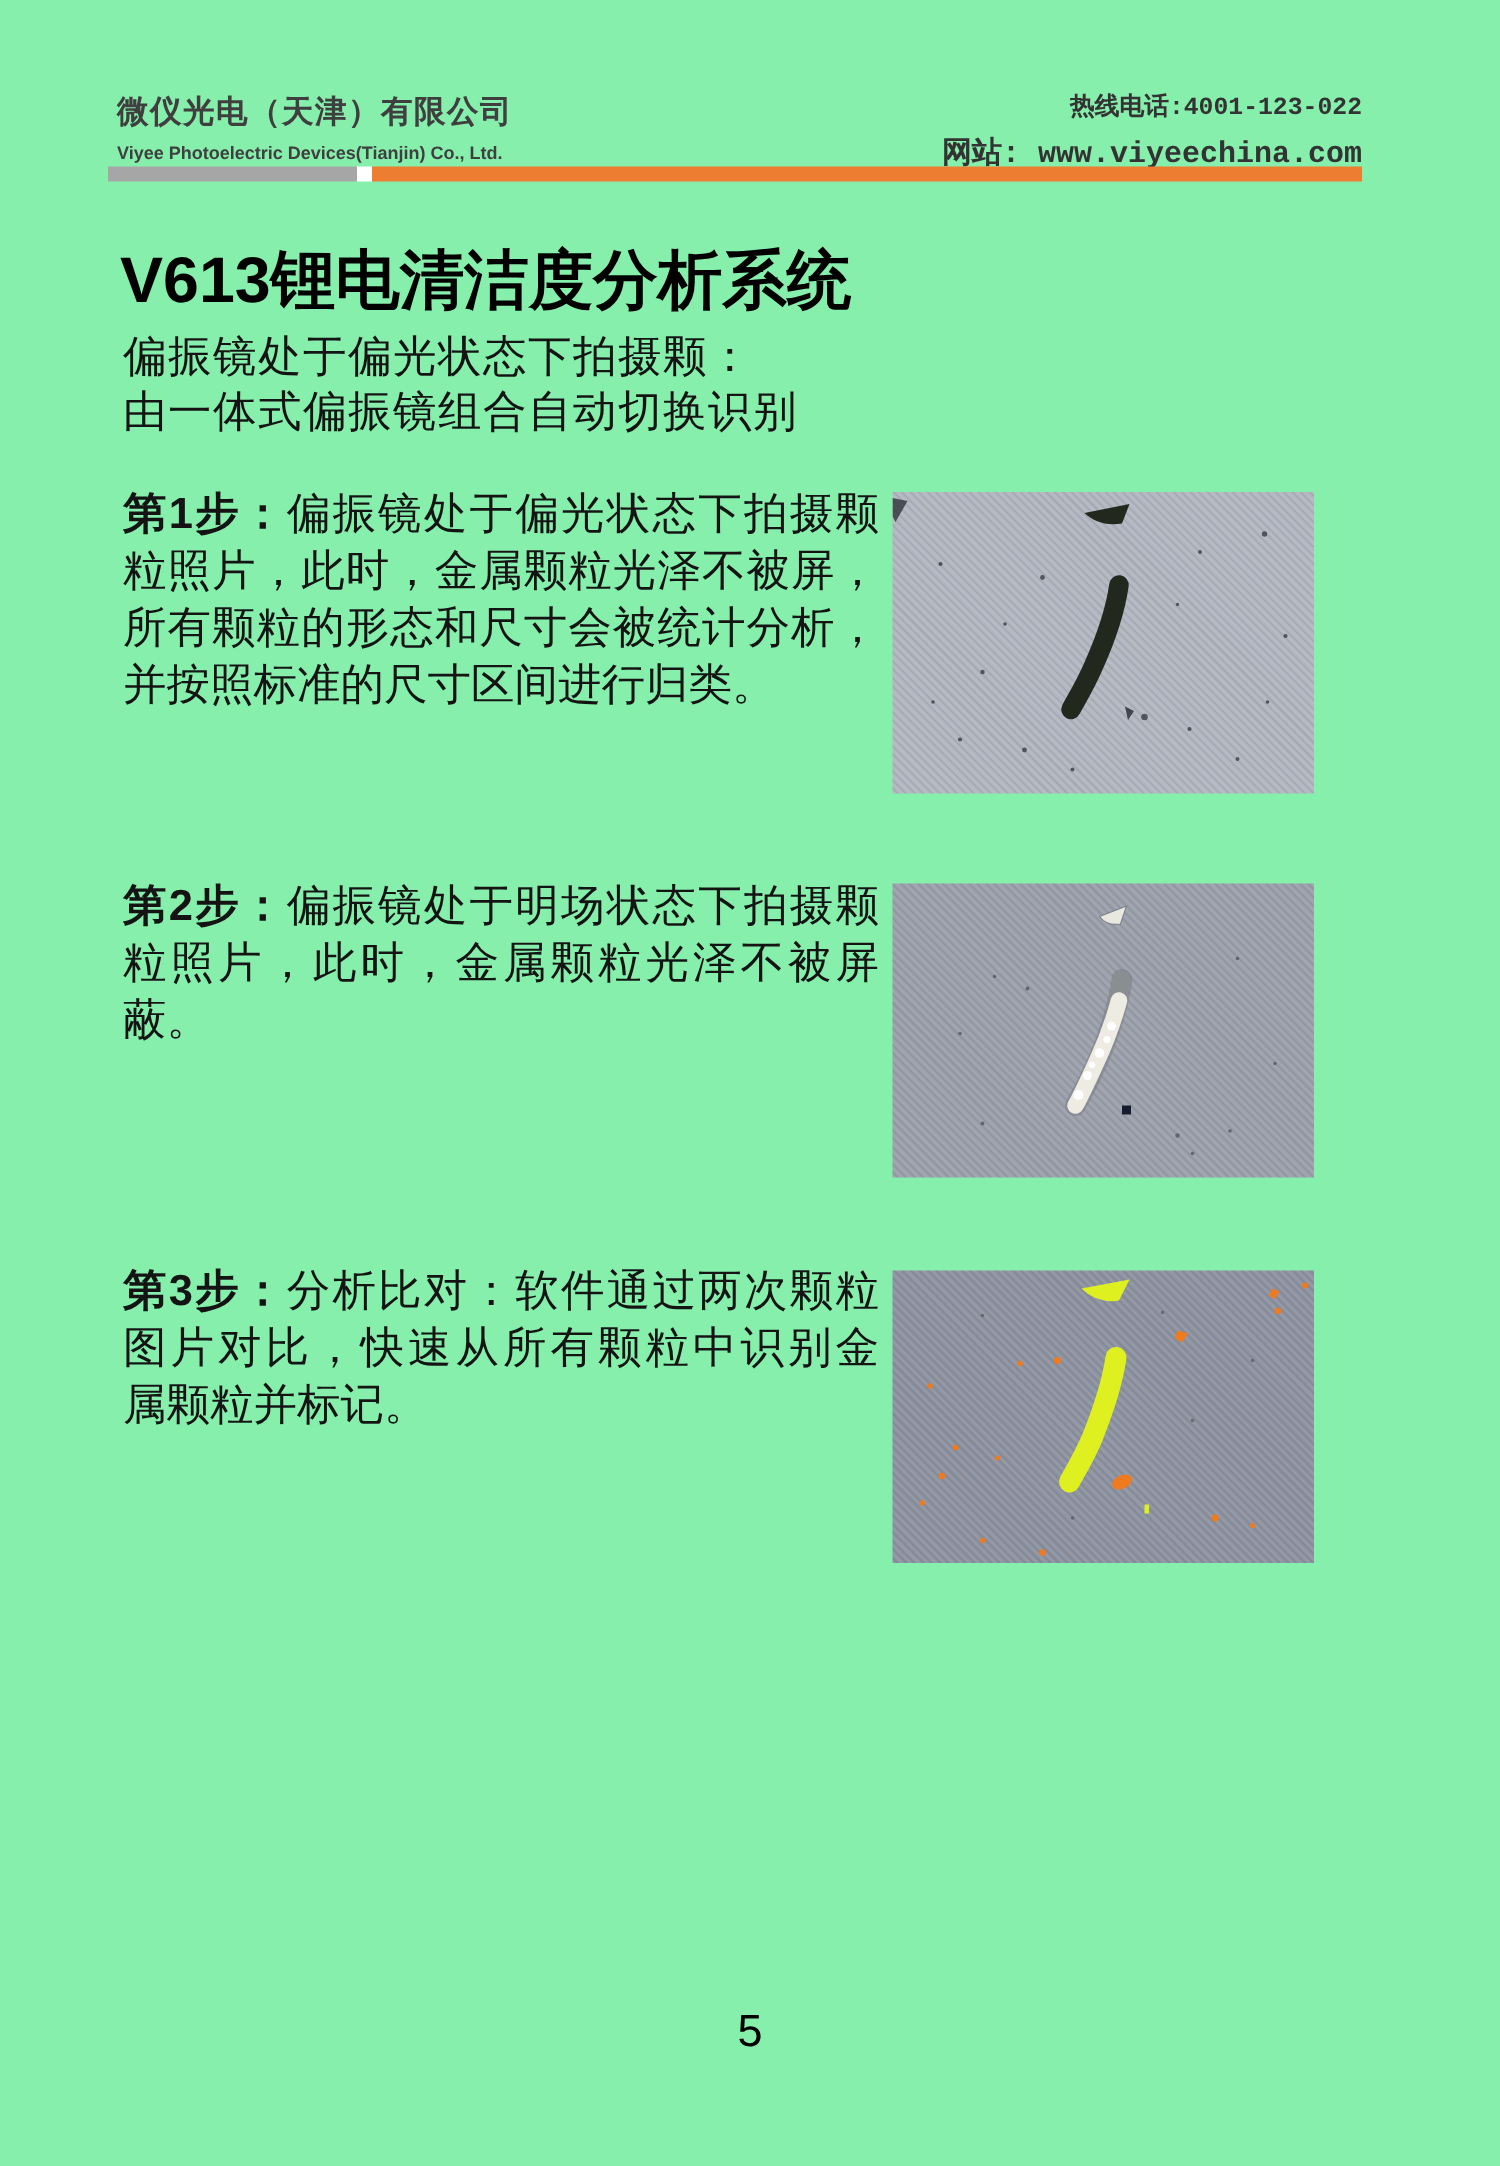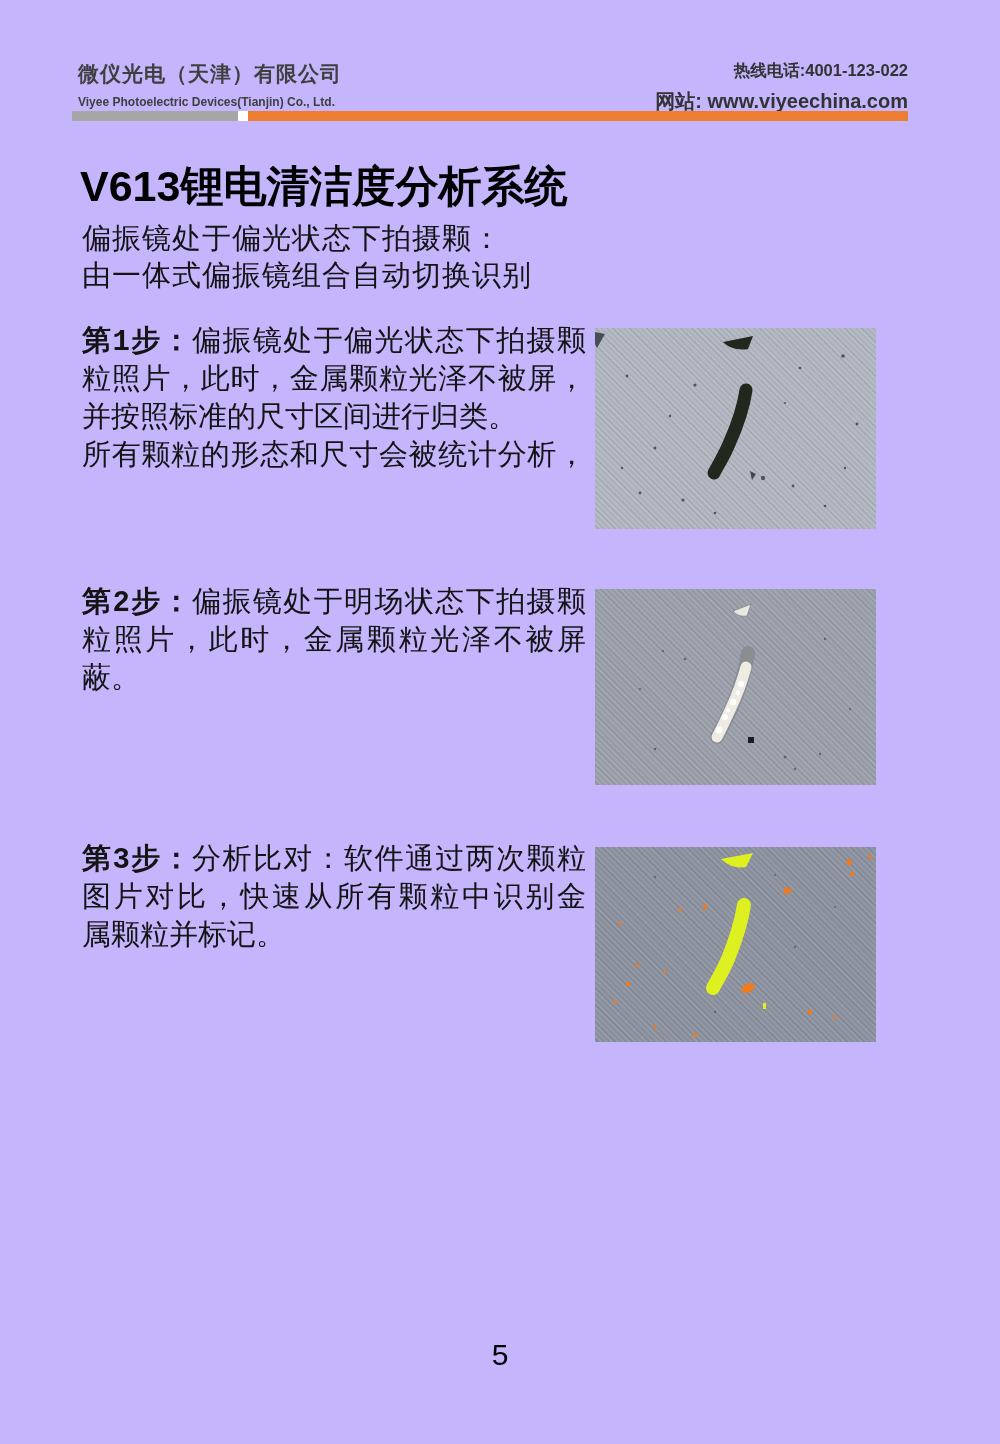--- a/index.html
+++ b/index.html
@@ -1,29 +1,29 @@
 <!DOCTYPE html>
 <html><head>
 <meta charset="utf-8">
 <style>
   html,body{margin:0;padding:0;background:#e9e9e9;}
   .page{
     position:relative;
     width:1000px;height:1444px;
     margin:0 auto;
-    background:#c4b5fd;
+    background:#86efac;
     overflow:hidden;
     font-family:"Liberation Sans",sans-serif;
     color:#111;
   }
   
   .hdr-left{position:absolute;left:78px;top:60px;}
   .company-cn{font-size:21px;font-weight:700;color:#3f3f3f;letter-spacing:1px;}
   .company-en{font-size:12px;font-weight:700;color:#3f3f3f;margin-top:7px;}
-  .hdr-right{position:absolute;right:92px;top:60px;text-align:right;}
+  .hdr-right{position:absolute;right:92px;top:60px;text-align:right;font-family:Liberation Mono, monospace;}
   .hotline{font-size:16.5px;font-weight:700;color:#333;}
   .website{font-size:20px;font-weight:700;color:#333;margin-top:6px;}
   .divider{position:absolute;left:72px;top:111px;width:836px;height:10px;display:flex;}
   .div-gray{width:166px;height:10px;background:#a6a6a6;}
   .div-gap{width:10px;height:10px;background:#ffffff;}
   .div-orange{flex:1;height:10px;background:#ed7d31;}
   
   .page-title{
     position:absolute;left:80px;top:158px;
     font-size:43px;font-weight:700;color:#000;
@@ -31,21 +31,21 @@
   }
   .intro{
     position:absolute;left:82px;top:220px;
     font-family:"Liberation Serif",serif;
     font-size:29px;line-height:37px;color:#141414;
     letter-spacing:1px;white-space:nowrap;
   }
   
   .step-text{
     position:absolute;left:82px;width:504px;
-    font-family:Liberation Mono, monospace;
+    font-family:Liberation Sans, sans-serif;
     font-size:29px;line-height:38px;color:#141414;
   }
   .step1-text{top:324px;}
   .step2-text{top:585px;}
   .step3-text{top:842px;}
   .line{text-align:justify;text-align-last:justify;}
   .line.last{text-align-last:left;}
   .lbl{font-weight:700;}
   
   .figure{
@@ -87,22 +87,22 @@
 
   <div class="page-title">V613锂电清洁度分析系统</div>
   <div class="intro">
     <div>偏振镜处于偏光状态下拍摄颗：</div>
     <div>由一体式偏振镜组合自动切换识别</div>
   </div>
 
   <div class="step-text step1-text">
     <div class="line"><span class="lbl">第1步：</span><span>偏振镜处于偏光状态下拍摄颗</span></div>
     <div class="line">粒照片，此时，金属颗粒光泽不被屏，</div>
+    <div class="line">所有颗粒的形态和尺寸会被统计分析，</div>
     <div class="line last">并按照标准的尺寸区间进行归类。</div>
-    <div class="line">所有颗粒的形态和尺寸会被统计分析，</div>
   </div>
 
   <div class="figure fig1">
     <svg viewBox="0 0 281 201">
       <path d="M0,4 L10,6 L2,20 L0,16 Z" fill="#2f333a" opacity="0.8"></path>
       <path d="M128,14 L158,8 L153,21 C142,23 133,19 128,14 Z" fill="#23281f"></path>
       <path d="M151,62 C149,76 143,96 134,116 C128,130 122,139 119,145" stroke="#23281f" stroke-width="13" stroke-linecap="round" fill="none"></path>
       <circle cx="146" cy="82" r="3" fill="#23281f"></circle>
       <circle cx="139" cy="104" r="3" fill="#23281f"></circle>
       <circle cx="130" cy="124" r="3" fill="#23281f"></circle>

